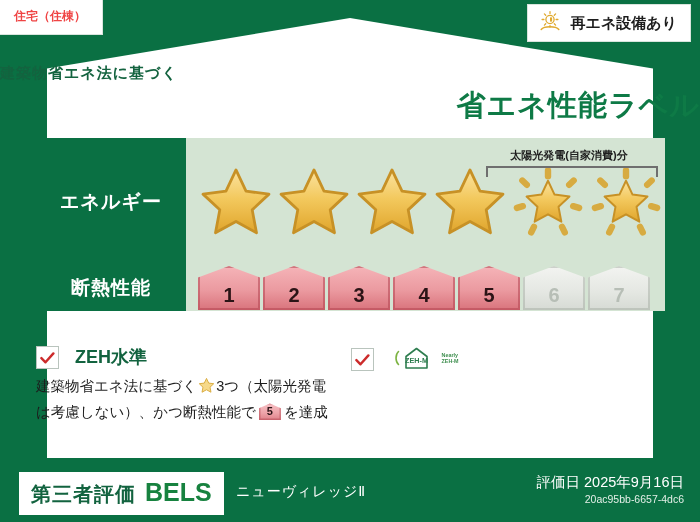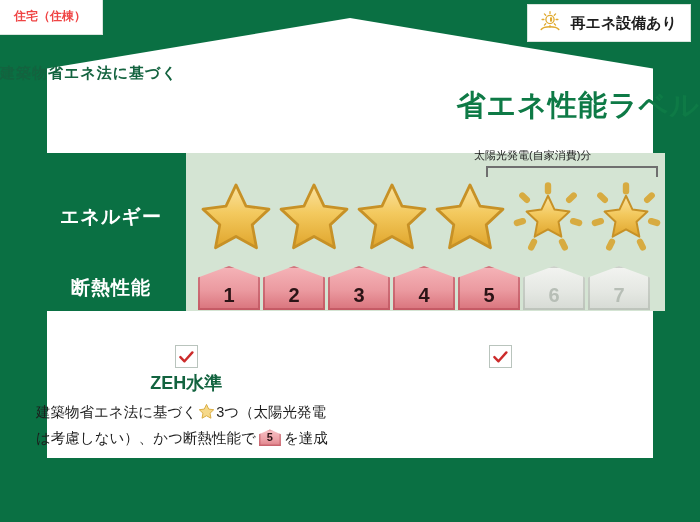--- a/index.html
+++ b/index.html
@@ -50,21 +50,21 @@
     position:absolute;left:0;right:0;top:64px;
     font-size:15px;font-weight:bold;color:#13633f;letter-spacing:1px;
   }
   .title-main{
     position:absolute;left:0;right:0;top:86px;text-align:right;
     font-size:29px;font-weight:bold;color:#0e7a46;letter-spacing:1px;
   }
 
   
   .row{position:absolute;left:36px;width:629px;display:flex;align-items:stretch;}
-  .row-energy{top:153px;height:128px;}
+  .row-energy{top:138px;height:128px;}
   .row-insul{top:265px;height:46px;}
 
   .row-bg{
     position:absolute;left:0;top:0;right:0;bottom:0;
     background:#d4e4d3;
   }
   .row-label{
     position:relative;z-index:2;
     width:150px;flex:0 0 150px;background:#0a7043;color:#fff;
     display:flex;flex-direction:column;align-items:center;justify-content:center;
@@ -72,22 +72,22 @@
   }
   .row-body{position:relative;z-index:2;flex:1;display:flex;align-items:center;}
 
   
   .stars{display:flex;align-items:center;padding-left:12px;gap:2px;}
   .star-wrap{position:relative;width:76px;height:76px;display:flex;align-items:center;justify-content:center;}
   .star-wrap svg{display:block;}
 
   
   .solar-note{
-    position:absolute;z-index:3;left:474px;top:148px;width:190px;text-align:left;
-    font-size:11px;color:#1d1d1d;font-weight:normal;letter-spacing:0px;
+    position:absolute;z-index:3;left:474px;top:148px;width:190px;text-align:center;
+    font-size:11px;color:#1d1d1d;font-weight:bold;letter-spacing:0px;
   }
   .solar-bracket{
     position:absolute;z-index:3;left:486px;top:166px;width:168px;height:9px;
     border:2px solid #6f6f6f;border-bottom:none;
   }
 
   
   .chevs{display:flex;align-items:center;padding-left:12px;gap:3px;}
   .chev{
     position:relative;width:62px;height:44px;
@@ -103,21 +103,21 @@
   .chev-on .shape{background:linear-gradient(180deg,#f5b4b8 0%,#eb9aa0 55%,#d9737c 100%);
                   box-shadow:inset 0 0 0 2px rgba(180,70,82,.55);}
   .chev-on .num{color:#2b1416;}
   .chev-off .shape{background:linear-gradient(180deg,#f3f4f1 0%,#e4e7e2 60%,#d6dad4 100%);
                    box-shadow:inset 0 0 0 2px rgba(160,168,158,.45);}
   .chev-off .num{color:#b7beb6;}
 
   
   .notes{position:absolute;left:36px;top:345px;width:629px;display:flex;}
   .note{width:50%;box-sizing:border-box;padding-right:14px;}
-  .note-head{display:flex;align-items:center;gap:3px;margin-bottom:6px;flex-direction:column;}
+  .note-head{display:flex;align-items:flex-end;gap:16px;margin-bottom:6px;}
   .check{
     width:21px;height:21px;flex:0 0 21px;border:1.6px solid #b9c4bd;background:#fff;
     display:flex;align-items:center;justify-content:center;
   }
   .check svg{display:block;}
   .note-title{font-size:18px;font-weight:bold;color:#12633f;letter-spacing:0px;}
   .note-body{font-size:14.5px;color:#1d1d1d;line-height:1.62;letter-spacing:0px;}
   .note-body .inline-star{display:inline-block;vertical-align:-3px;margin:0 1px;}
   .ibadge{
     display:inline-block;vertical-align:-3px;width:22px;height:17px;position:relative;margin:0 3px;
@@ -335,19 +335,39 @@
       </div>
     </div>
 
     <div class="note">
       <div class="note-head">
         <span class="check">
           <svg width="15" height="12" viewBox="0 0 15 12">
             <path d="M1.4 6.1l4.1 4.2L13.4 1.4" stroke="#cc2b2b" stroke-width="2.4" fill="none" stroke-linecap="round" stroke-linejoin="round"></path>
           </svg>
         </span>
+        <span class="zehm-logo">
+          <svg width="46" height="26" viewBox="0 0 46 26">
+            <path d="M4.5 6.5C1.2 9.5 1.2 16.5 4.5 19.5" stroke="#7cb342" stroke-width="1.6" fill="none" stroke-linecap="round"></path>
+            <path d="M12 23V11.5L22.5 3.5 33 11.5V23z" stroke="#2e7d4f" stroke-width="1.6" fill="none" stroke-linejoin="round"></path>
+            <text x="22.5" y="17.5" font-family="'Liberation Sans',sans-serif" font-size="7.2" font-weight="bold" fill="#2e7d4f" text-anchor="middle">ZEH-M</text>
+          </svg>
+          <span class="cap">
+            <span>Nearly</span><br>
+            <span>ZEH-M</span>
+          </span>
+        </span>
       </div>
     </div>
 
   </div>
 
+  <div class="footer">
+    <div class="footer-chip">
+      <span class="t1">第三者評価</span>
+      <span class="t2">BELS</span>
+    </div>
+    <div class="project">ニューヴィレッジⅡ</div>
+    <div class="fdate">評価日 2025年9月16日</div>
+    <div class="fid">20ac95bb-6657-4dc6</div>
+  </div>
 
 </div>
 
 </body></html>

